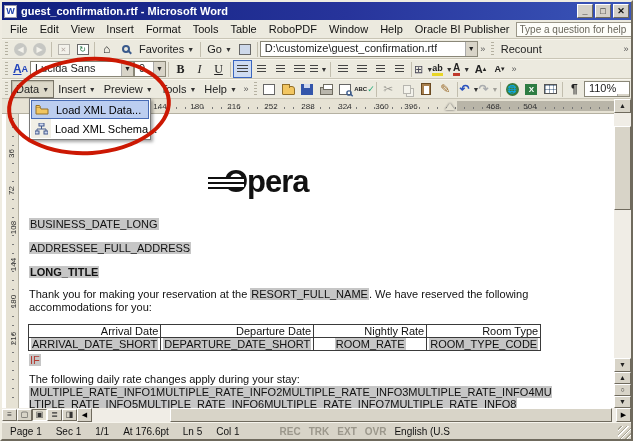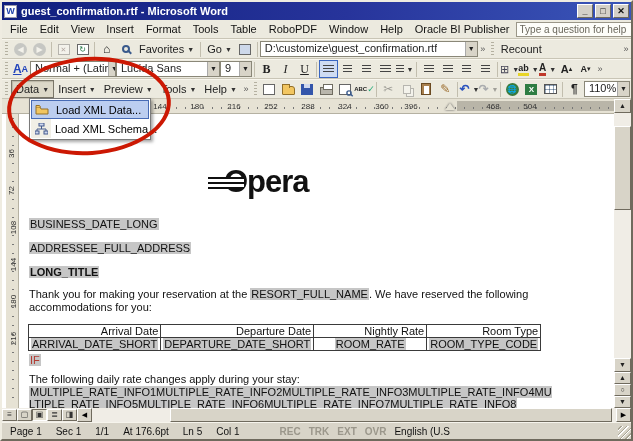--- a/index.html
+++ b/index.html
@@ -194,24 +194,20 @@
       </div>
     <div class="chev" style="margin-left:auto;">»</div>
   </div>
 
   <div class="tb" style="top:57px;">
     <div class="grip"></div>
     <div class="ibtn">
         <span style="color:#2244bb;font-weight:bold;text-decoration:underline;">A</span>
         <span style="color:#2244bb;font-weight:bold;font-size:9px;">A</span>
       </div>
-    <div class="combo" style="width:86px;">
-        <span>Normal + (Latir</span>
-        <span class="arr">▼</span>
-      </div>
     <div class="combo" style="width:104px;">
         <span>Lucida Sans</span>
         <span class="arr">▼</span>
       </div>
     <div class="combo" style="width:32px;">
         <span>9</span>
         <span class="arr">▼</span>
       </div>
     <div class="sep"></div>
     <div class="ibtn">
@@ -349,21 +345,21 @@
     <div class="ibtn">
         <span class="excel">X</span>
       </div>
     <div class="ibtn">
         <span class="tablegrid"></span>
       </div>
     <div class="sep"></div>
     <div class="ibtn">
         <b>¶</b>
       </div>
-    <div class="combo" style="width:46px;">
+    <div class="combo" style="width:46px;flex-direction:column;">
         <span>110%</span>
         <span class="arr">▼</span>
       </div>
 
   </div>
 
   <div class="rulerH">
     <div class="grayzone"></div>
     <div class="rdots"></div>
     <span class="rnum" style="left:47px;">36</span>

